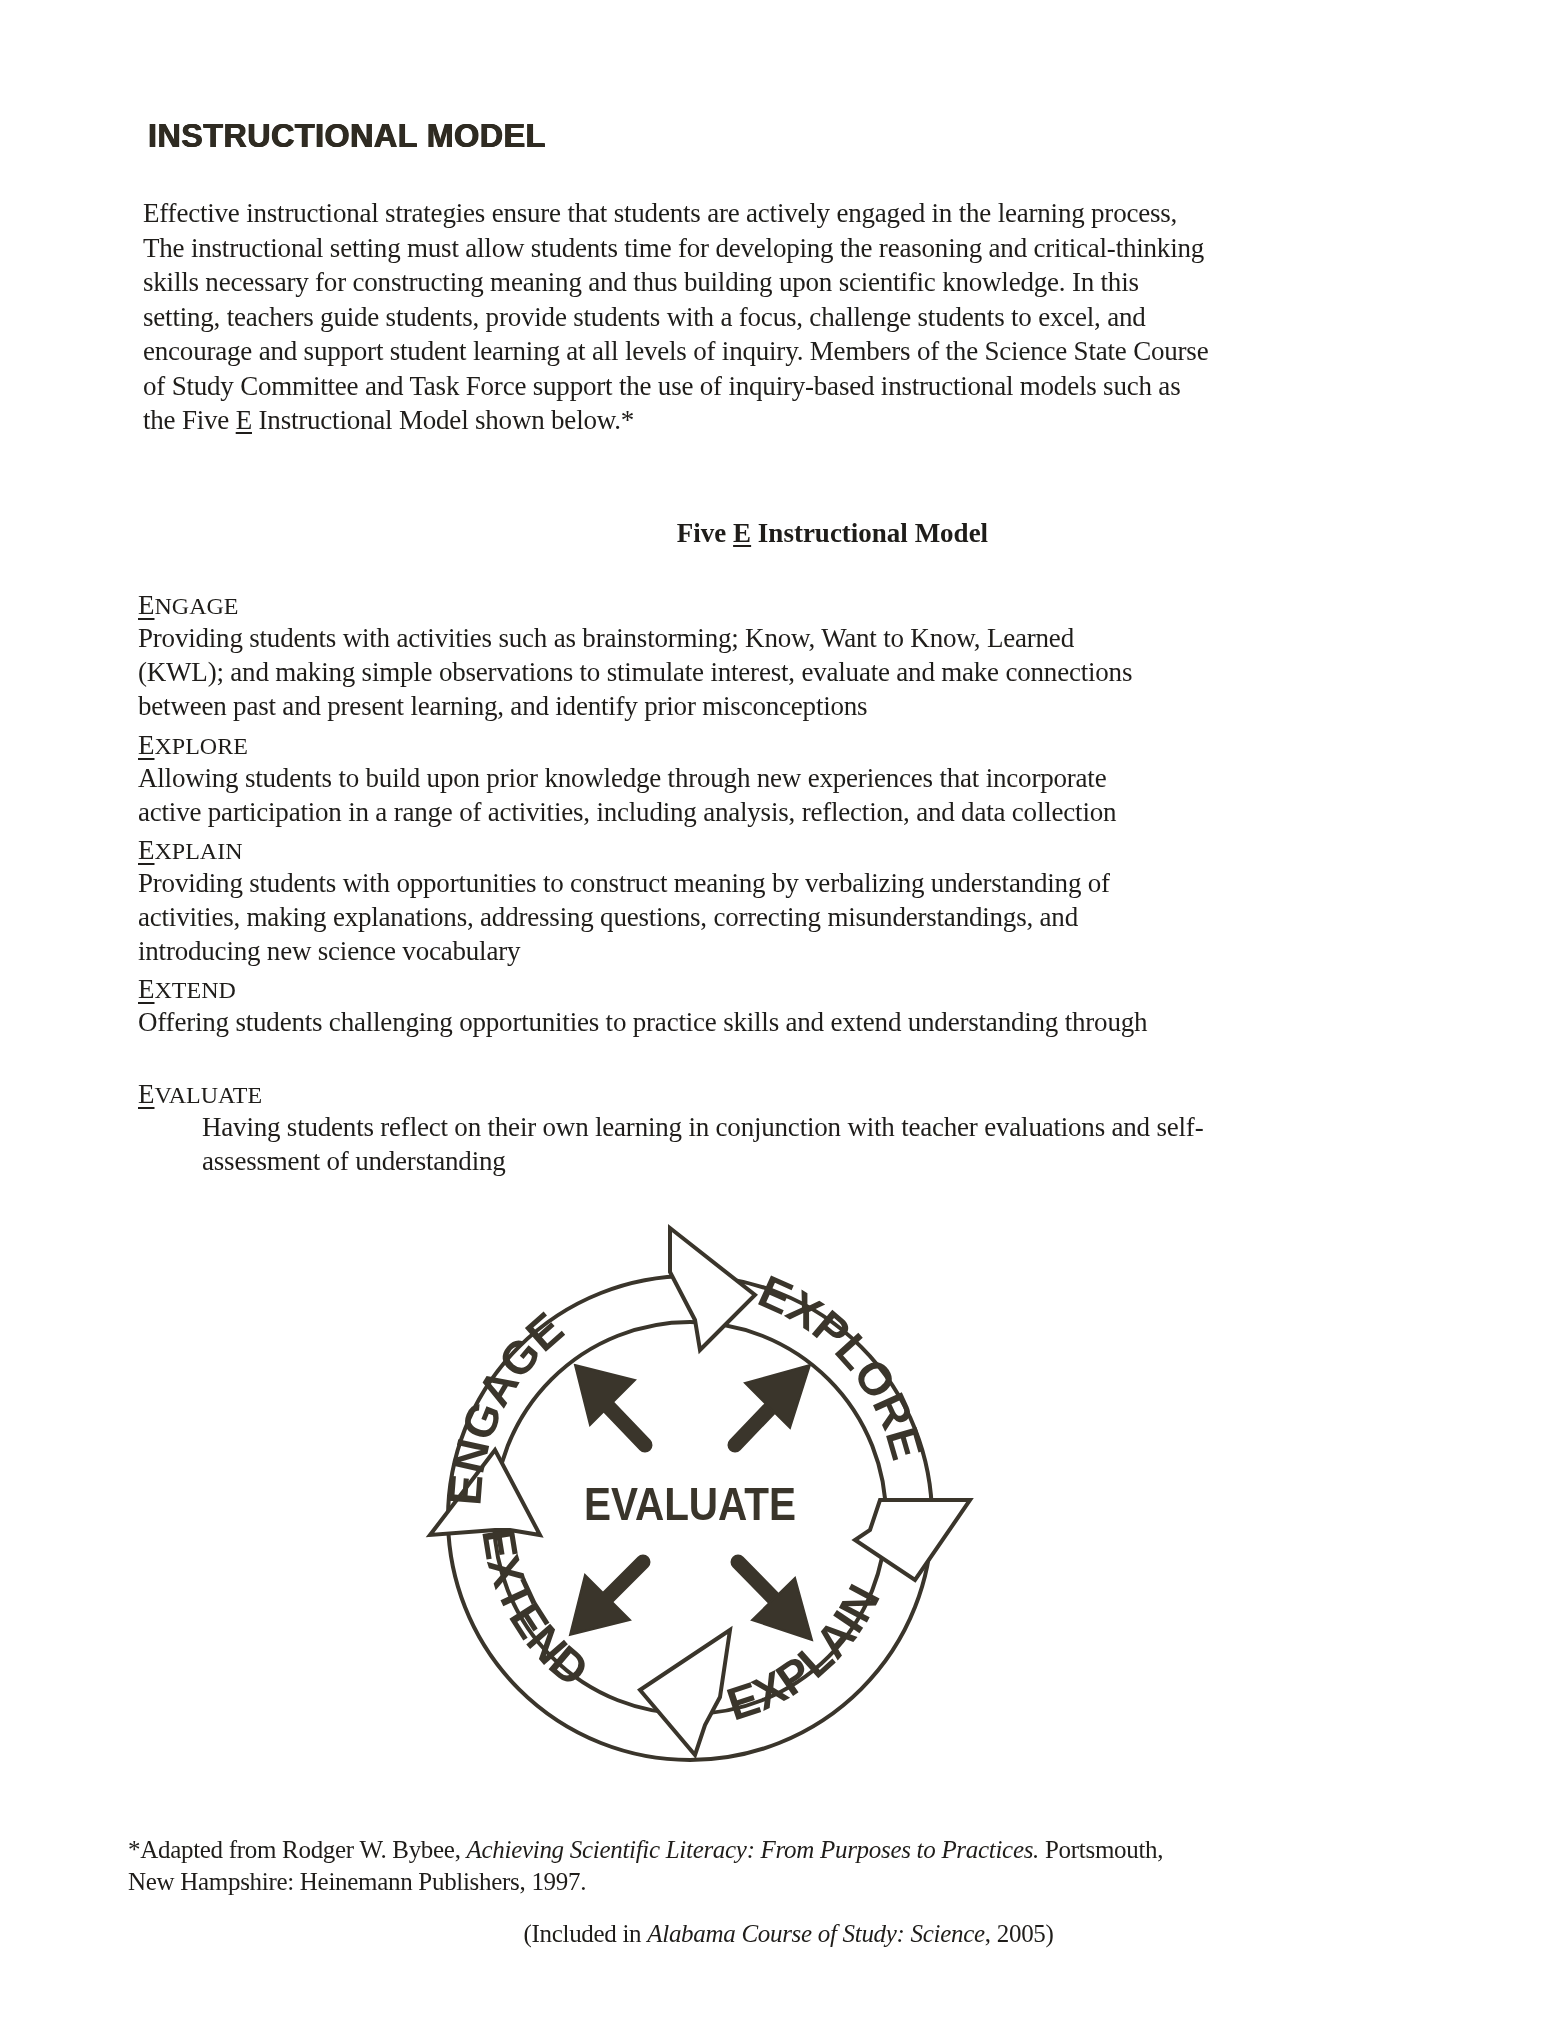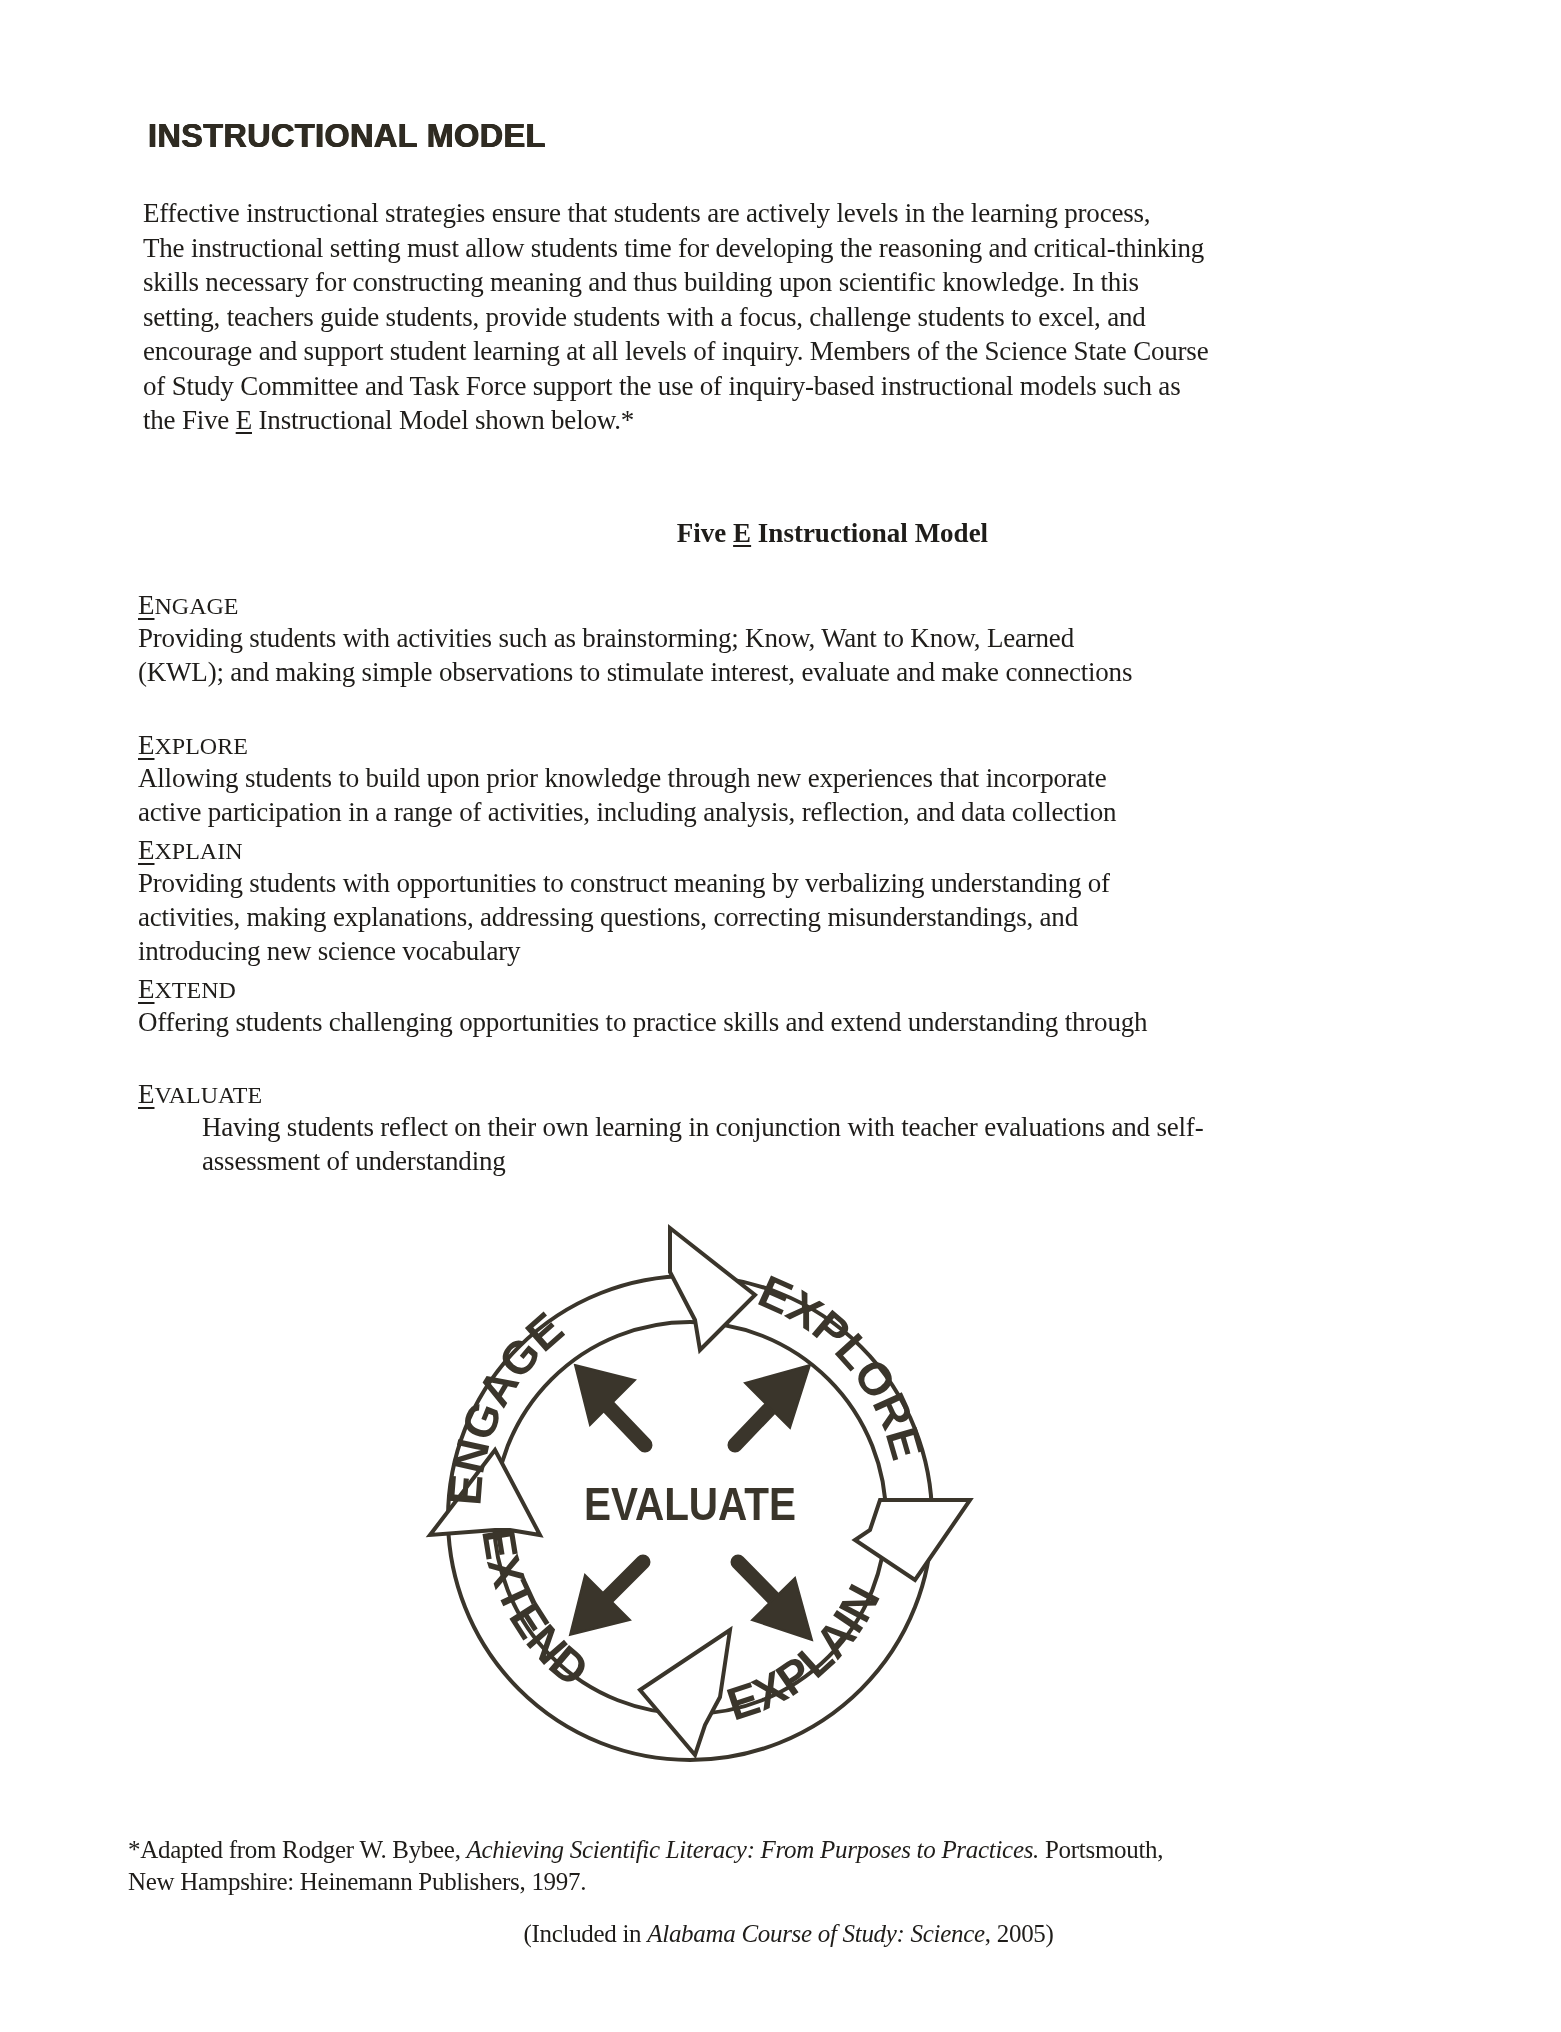--- a/index.html
+++ b/index.html
@@ -47,36 +47,37 @@
     font-size:25px; letter-spacing:-0.3px; padding-left:16px; box-sizing:border-box;
   }
   i { }
 </style>
 </head>
 <body>
 
 <div class="title">INSTRUCTIONAL MODEL</div>
 
 <div class="intro">
-  <span class="line">Effective instructional strategies ensure that students are actively levels in the learning process,</span>
+  <span class="line">Effective instructional strategies ensure that students are actively engaged in the learning process,</span>
   <span class="line">The instructional setting must allow students time for developing the reasoning and critical-thinking</span>
   <span class="line">skills necessary for constructing meaning and thus building upon scientific knowledge.  In this</span>
   <span class="line">setting, teachers guide students, provide students with a focus, challenge students to excel, and</span>
   <span class="line">encourage and support student learning at all levels of inquiry.  Members of the Science State Course</span>
   <span class="line">of Study Committee and Task Force support the use of inquiry-based instructional models such as</span>
   <span class="line"><span>the Five </span><span class="u">E</span><span> Instructional Model shown below.*</span></span>
 </div>
 
 <div class="subtitle"><span>Five </span><span class="u">E</span><span> Instructional Model</span></div>
 
 <div class="phase" id="p0">
   <div class="phase-name"><span class="cap">E</span><span>NGAGE</span></div>
   <div class="phase-desc">
     <span class="line">Providing students with activities such as brainstorming; Know, Want to Know, Learned</span>
     <span class="line">(KWL); and making simple observations to stimulate interest, evaluate and make connections</span>
+    <span class="line">between past and present learning, and identify prior misconceptions</span>
   </div>
 </div>
 
 <div class="phase" id="p1">
   <div class="phase-name"><span class="cap">E</span><span>XPLORE</span></div>
   <div class="phase-desc">
     <span class="line">Allowing students to build upon prior knowledge through new experiences that incorporate</span>
     <span class="line">active participation in a range of activities, including analysis, reflection, and data collection</span>
   </div>
 </div>

